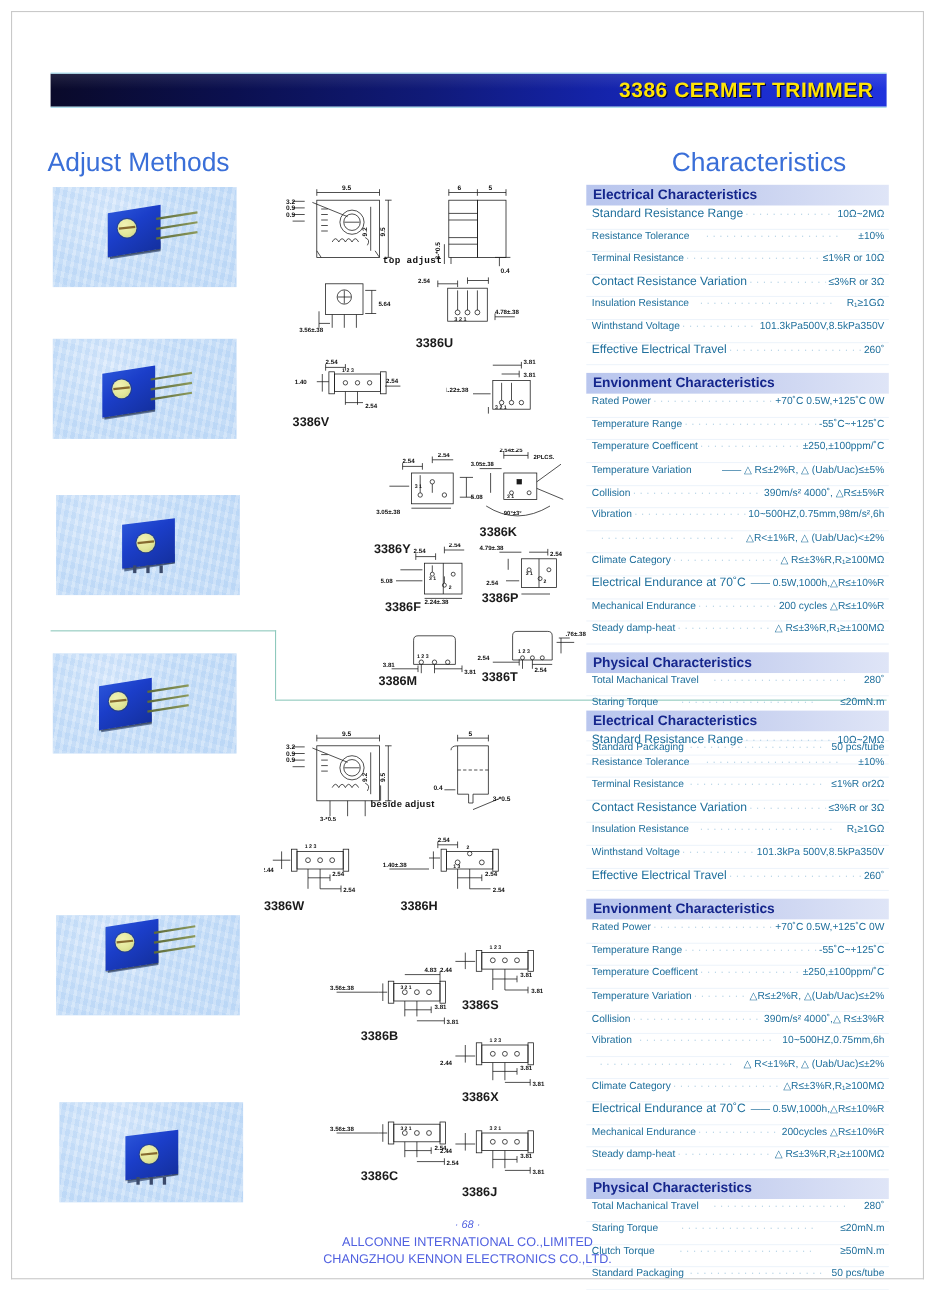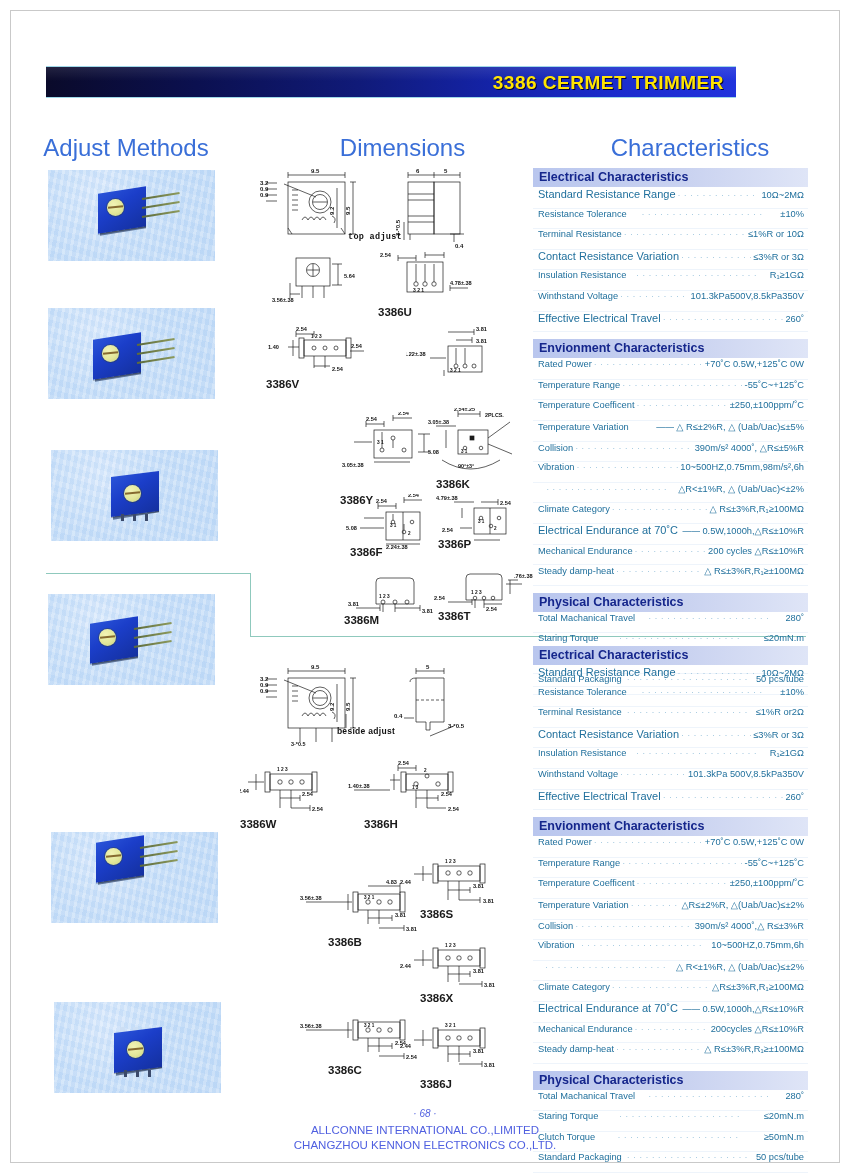--- a/index.html
+++ b/index.html
@@ -9,21 +9,21 @@
     background:#ffffff;
     font-family:"Liberation Sans", sans-serif;
     overflow:hidden;
   }
   .page {
     position:absolute; left:0; top:0; width:850px; height:1173px;
     background:#ffffff;
   }
   
   .banner {
-    position:absolute; left:46px; top:66px; width:690px; height:32px;
+    position:absolute; left:46px; top:66px; width:760px; height:32px;
     background:linear-gradient(90deg,#0a0a2a 0%,#0b1050 22%,#101a78 45%,#1423a8 65%,#1a2ccc 82%,#2033dd 100%);
     border-top:1px solid #9fd8e8;
     border-bottom:1px solid #9fd8e8;
     overflow:hidden;
   }
   .banner::after{
     content:""; position:absolute; left:0; top:0; width:100%; height:48%;
     background:linear-gradient(180deg,rgba(255,255,255,.10),rgba(255,255,255,0));
   }
   .banner-title {
@@ -152,21 +152,20 @@
 </head>
 <body>
 
 <div class="page">
 
   <div class="banner">
     <div class="banner-title">3386 CERMET TRIMMER</div>
   </div>
 
   <div class="col-head" id="h-adjust">Adjust Methods</div>
-  <div class="col-head" id="h-dims">Dimensions</div>
   <div class="col-head" id="h-chars">Characteristics</div>
 
   <div class="photo" style="left:48px;  top:170px;">
     <div class="noise"></div>
     <div class="trim side">
       <div class="base"></div>
       <div class="body"></div>
       <div class="screw"></div>
       <div class="slot"></div>
       <div class="pin p1"></div>

